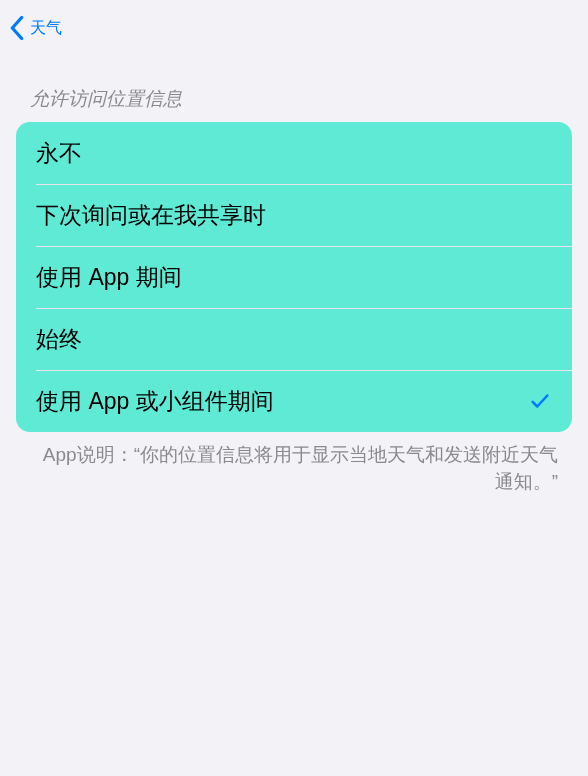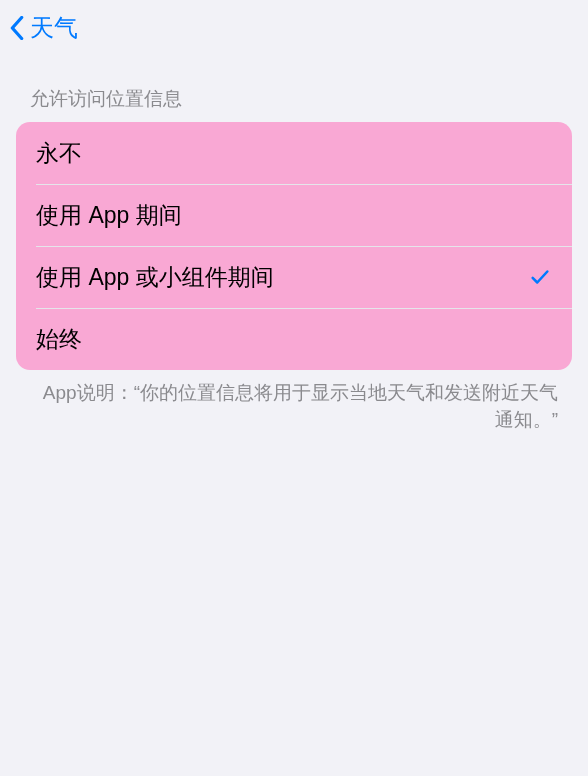--- a/index.html
+++ b/index.html
@@ -35,21 +35,21 @@
       display: flex;
       align-items: center;
       justify-content: center;
     }
     .back-chevron svg {
       width: 14px;
       height: 24px;
     }
     .back-label {
       margin-left: 4px;
-      font-size: 24px;
+      font-size: 16px;
       font-weight: 400;
       text-align: right;
     }
     .nav-title {
       position: absolute;
       left: 0;
       right: 0;
       text-align: center;
       font-size: 24px;
       font-weight: 600;
@@ -57,23 +57,24 @@
       pointer-events: none;
     }
     .content {
       padding-top: 30px;
     }
     .section-header {
       padding: 0 30px 10px 30px;
       color: #8a8a8e;
       font-size: 19px;
       font-weight: 400;
+      font-style: italic;
     }
     .group {
-      background: #f9a8d4;
+      background: #5eead4;
       margin: 0 16px;
       border-radius: 14px;
       overflow: hidden;
     }
     .row {
       display: flex;
       align-items: center;
       justify-content: space-between;
       min-height: 62px;
       padding: 14px 20px 14px 20px;
@@ -159,32 +160,35 @@
 
 <div class="content">
 
   <div class="section-header">允许访问位置信息</div>
 
   <div class="group" id="options-group">
       <div class="row">
         <span class="row-label">永不</span>
       </div>
       <div class="row">
+        <span class="row-label">下次询问或在我共享时</span>
+      </div>
+      <div class="row">
         <span class="row-label">使用 App 期间</span>
+      </div>
+      <div class="row">
+        <span class="row-label">始终</span>
       </div>
       <div class="row selected">
         <span class="row-label">使用 App 或小组件期间</span>
         <span class="checkmark">
           <svg viewBox="0 0 24 24" fill="none" stroke="currentColor" stroke-width="2.8" stroke-linecap="round" stroke-linejoin="round">
             <polyline points="4,13 9,18 20,6"></polyline>
           </svg>
         </span>
-      </div>
-      <div class="row">
-        <span class="row-label">始终</span>
       </div>
     </div>
 
   <div class="section-footer">App说明：“你的位置信息将用于显示当地天气和发送附近天气通知。”</div>
 
   <div class="spacer"></div>
 
 
 
 </div>

